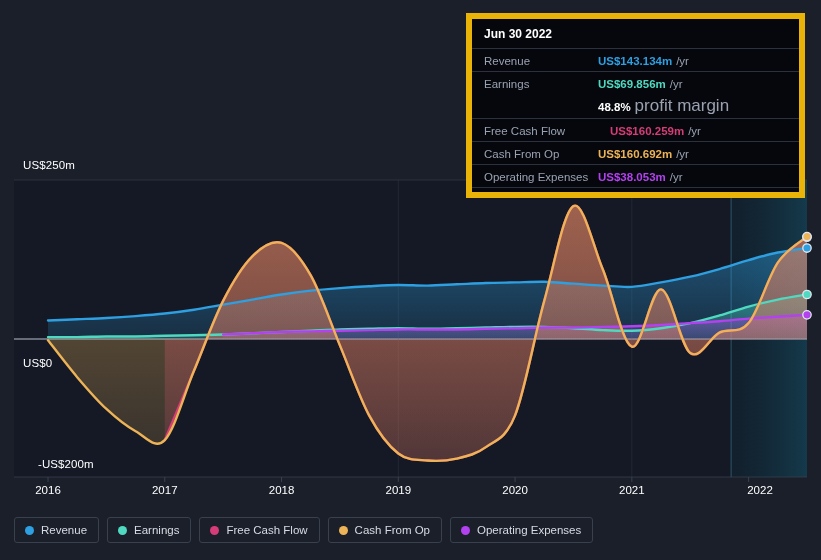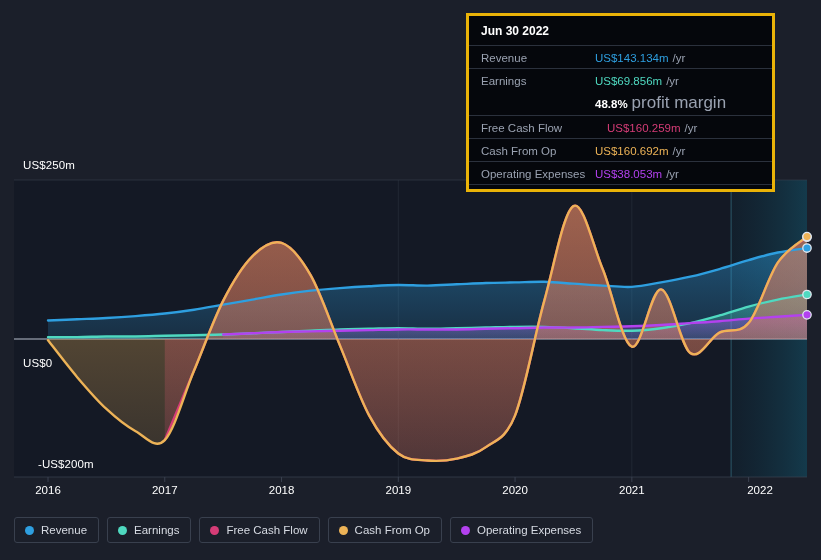--- a/index.html
+++ b/index.html
@@ -42,23 +42,23 @@
     color: #ffffff;
     font-size: 11.5px;
     transform: translateX(-50%);
     white-space: nowrap;
   }
 
   
   #tooltip {
     position: absolute;
     left: 466px; top: 13px;
-    width: 309px;
+    width: 339px;
     background: #05070c;
-    border: 3px solid #eab308;
+    border: 6px solid #eab308;
     padding: 7px 0 4px 0;
     z-index: 30;
   }
   #tooltip-date {
     color: #ffffff;
     font-size: 12px;
     font-weight: bold;
     padding: 1px 12px 7px 12px;
   }
   .tt-row {
@@ -70,21 +70,21 @@
   }
   .tt-row.no-rule { border-top: none; }
   .tt-key {
     color: #9aa2b1;
     font-size: 11.5px;
     width: 114px;
     flex: 0 0 114px;
   }
   .tt-val {
     font-size: 11.5px;
-    font-weight: normal;
+    font-weight: bold;
     white-space: nowrap;
   }
   .tt-unit {
     color: #9aa2b1;
     font-size: 11.5px;
     font-weight: normal;
     margin-left: 4px;
   }
   .tt-margin-val { color: #ffffff; font-size: 11.5px; font-weight: bold; }
   .tt-margin-txt { color: #9aa2b1; font-size: 17px; margin-left: 4px; }

